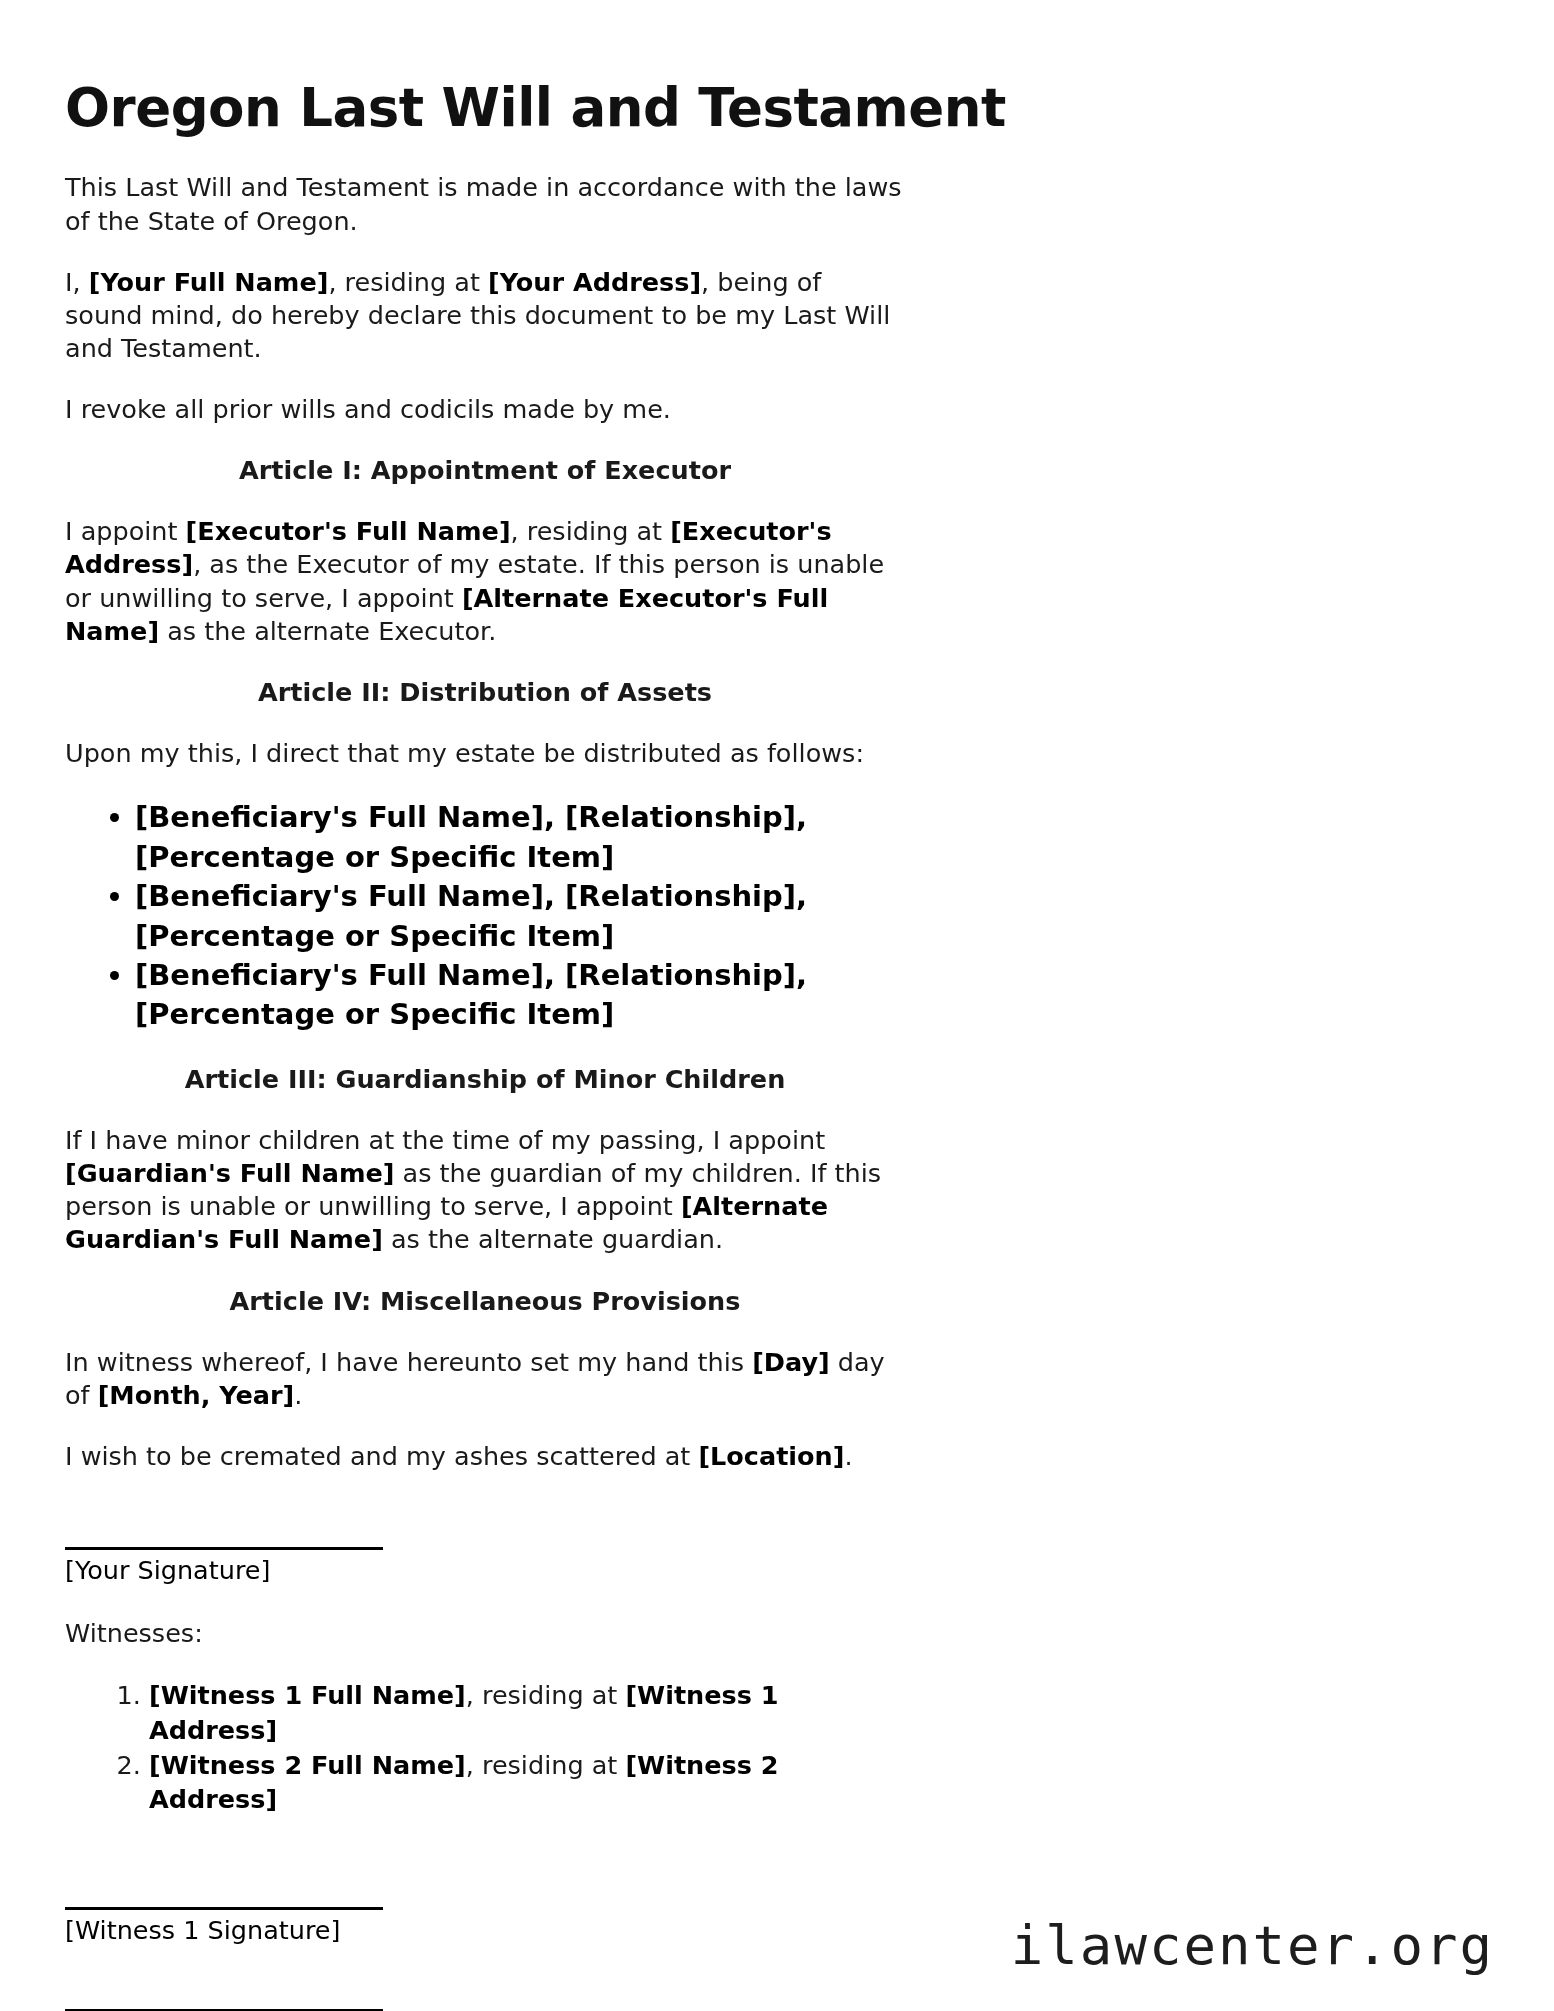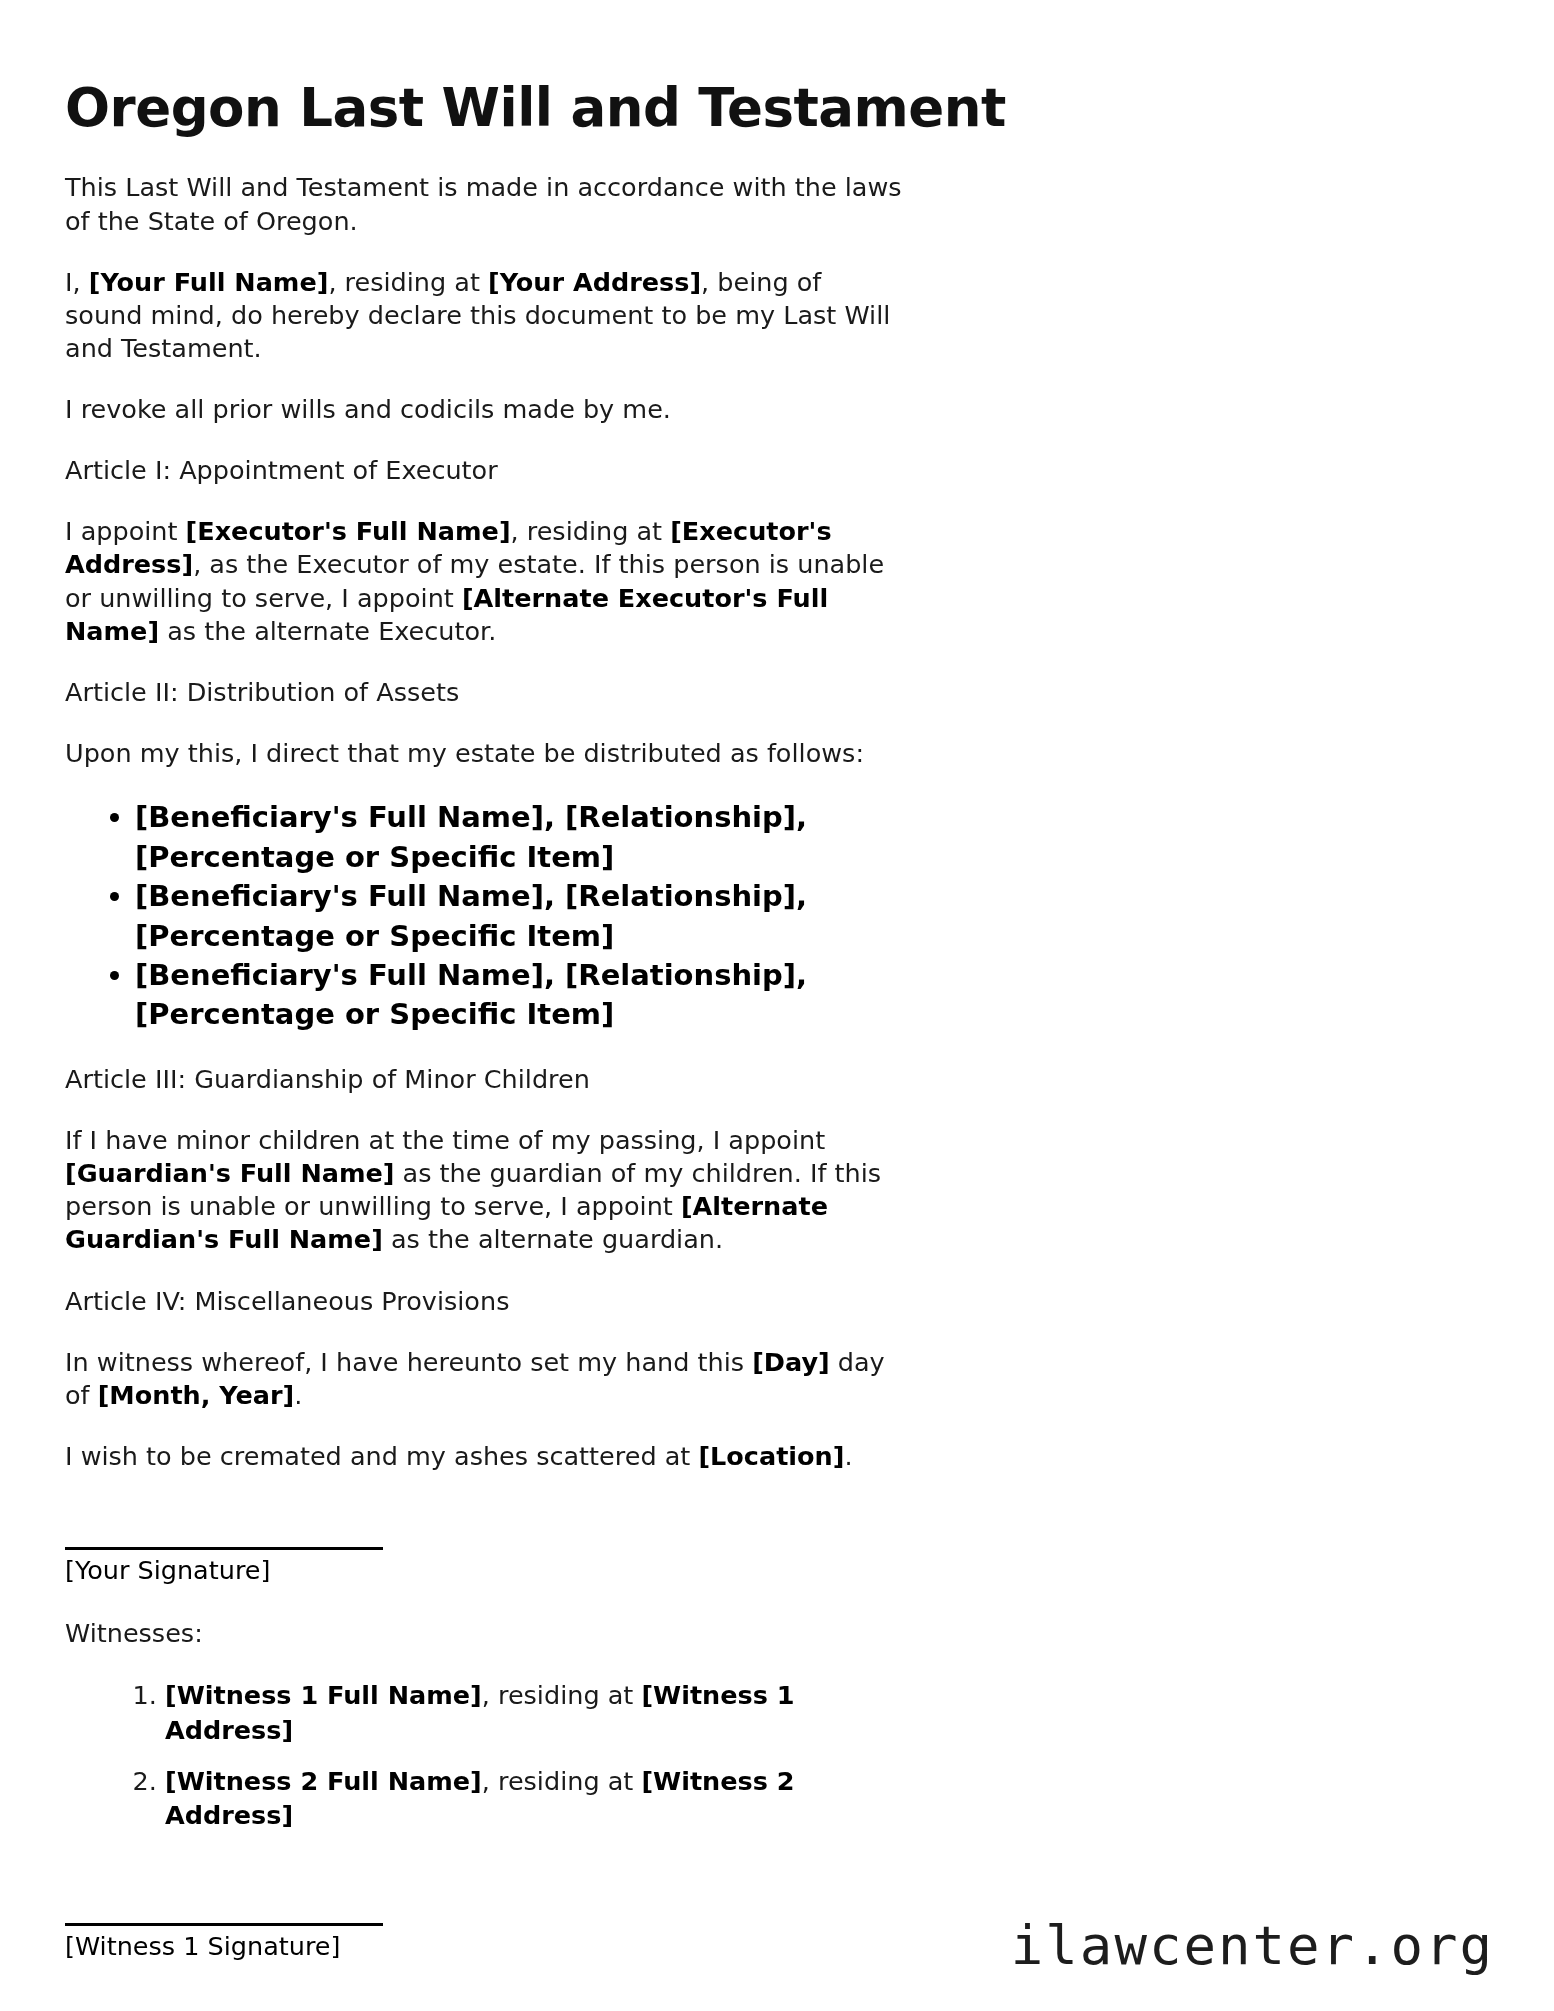--- a/index.html
+++ b/index.html
@@ -44,21 +44,22 @@
     padding: 0;
     color: #1a1a1a;
     font-weight: normal;
   }
   p.article-head {
     font-size: 25.5px;
     line-height: 1.30;
     margin: 0 0 28px 0;
     padding: 0;
     color: #1a1a1a;
-    font-weight: normal;
+    font-weight: bold;
+    text-align: center;
   }
   b, strong, .bold {
     font-weight: bold;
     color: #000000;
   }
   ul.bullet-list {
     list-style-type: disc;
     margin: 0 0 28px 0;
     padding: 0 0 0 70px;
   }
@@ -72,21 +73,21 @@
   }
   ol.witness-list {
     list-style-type: decimal;
     margin: 0 0 28px 0;
     padding: 0 0 0 84px;
   }
   ol.witness-list li {
     font-size: 25.5px;
     line-height: 1.36;
     color: #1a1a1a;
-    margin: 16px;
+    margin: 0;
     padding: 0;
     font-weight: normal;
   }
   .sig-block {
     margin: 0;
     padding: 0;
   }
   .sig-rule {
     width: 318px;
     height: 0;

